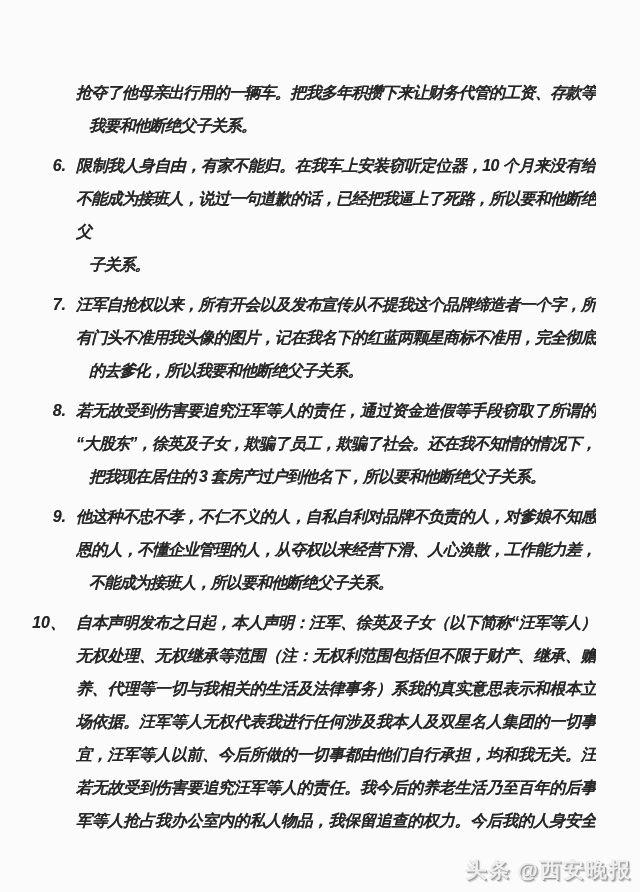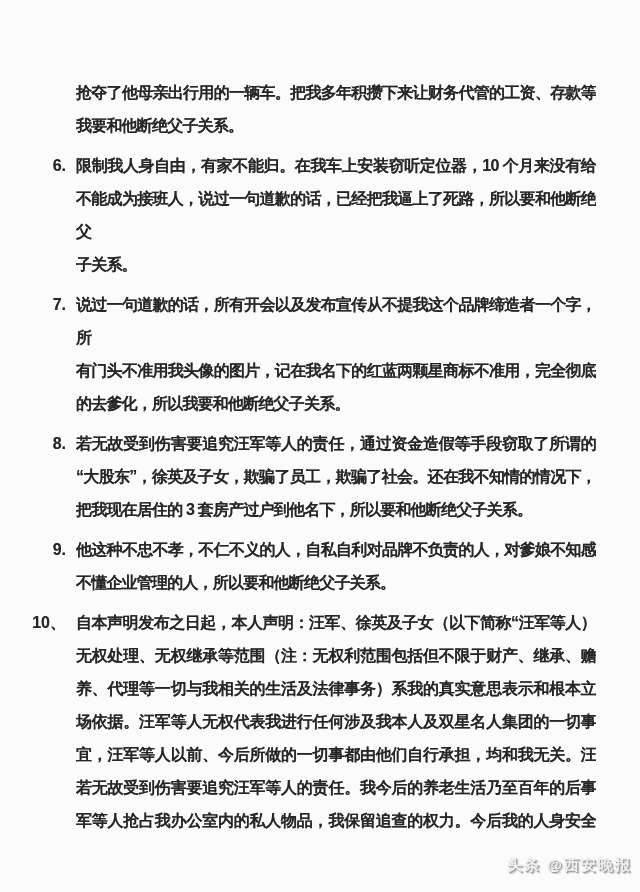--- a/index.html
+++ b/index.html
@@ -23,45 +23,47 @@
     color: #262626;
   }
   .item {
     position: relative;
     margin: 0 0 7px 0;
     font-size: 16px;
     font-weight: 600;
     letter-spacing: -0.8px;
     line-height: 33px;
     text-shadow: 0 0 0.5px rgba(38,38,38,0.55);
+    font-style: italic;
   }
   .num {
     position: absolute;
     right: 100%;
     top: 0;
     margin-right: 10px;
     white-space: nowrap;
     letter-spacing: 0;
   }
   .line {
     width: 100%;
     text-align: justify;
     text-align-last: justify;
     overflow: hidden;
     white-space: normal;
   }
   .line.short-last {
     text-align: left;
     text-align-last: left;
+    margin-left: 13px;
   }
   .watermark {
     position: absolute;
     top: 856px;
     right: 8px;
-    font-size: 15px;
+    font-size: 21px;
     font-weight: bold;
     letter-spacing: 2px;
     color: #efefef;
     text-shadow: 1px 1px 0 #9b9b9b, 2px 2px 1px rgba(150,150,150,0.55), -0.5px -0.5px 0 #e6e6e6;
     white-space: nowrap;
   }
   .watermark .brand { margin-right: 6px; }
 </style>
 </head>
 <body>
@@ -73,34 +75,35 @@
         <div class="line short-last">我要和他断绝父子关系。</div>
       </div>
       <div class="item">
         <span class="num">6.</span>
         <div class="line">限制我人身自由，有家不能归。在我车上安装窃听定位器，10 个月来没有给</div>
         <div class="line">不能成为接班人，说过一句道歉的话，已经把我逼上了死路，所以要和他断绝父</div>
         <div class="line short-last">子关系。</div>
       </div>
       <div class="item">
         <span class="num">7.</span>
-        <div class="line">说过一句道歉的话，所有开会以及发布宣传从不提我这个品牌缔造者一个字，所</div>
+        <div class="line">汪军自抢权以来，所有开会以及发布宣传从不提我这个品牌缔造者一个字，所</div>
         <div class="line">有门头不准用我头像的图片，记在我名下的红蓝两颗星商标不准用，完全彻底</div>
         <div class="line short-last">的去爹化，所以我要和他断绝父子关系。</div>
       </div>
       <div class="item">
         <span class="num">8.</span>
         <div class="line">若无故受到伤害要追究汪军等人的责任，通过资金造假等手段窃取了所谓的</div>
         <div class="line">“大股东”，徐英及子女，欺骗了员工，欺骗了社会。还在我不知情的情况下，</div>
         <div class="line short-last">把我现在居住的 3 套房产过户到他名下，所以要和他断绝父子关系。</div>
       </div>
       <div class="item">
         <span class="num">9.</span>
         <div class="line">他这种不忠不孝，不仁不义的人，自私自利对品牌不负责的人，对爹娘不知感</div>
-        <div class="line short-last">不懂企业管理的人，所以要和他断绝父子关系。</div>
+        <div class="line">恩的人，不懂企业管理的人，从夺权以来经营下滑、人心涣散，工作能力差，</div>
+        <div class="line short-last">不能成为接班人，所以要和他断绝父子关系。</div>
       </div>
       <div class="item">
         <span class="num">10、</span>
         <div class="line">自本声明发布之日起，本人声明：汪军、徐英及子女（以下简称“汪军等人）</div>
         <div class="line">无权处理、无权继承等范围（注：无权利范围包括但不限于财产、继承、赡</div>
         <div class="line">养、代理等一切与我相关的生活及法律事务）系我的真实意思表示和根本立</div>
         <div class="line">场依据。汪军等人无权代表我进行任何涉及我本人及双星名人集团的一切事</div>
         <div class="line">宜，汪军等人以前、今后所做的一切事都由他们自行承担，均和我无关。汪</div>
         <div class="line">若无故受到伤害要追究汪军等人的责任。我今后的养老生活乃至百年的后事</div>
         <div class="line">军等人抢占我办公室内的私人物品，我保留追查的权力。今后我的人身安全</div>

